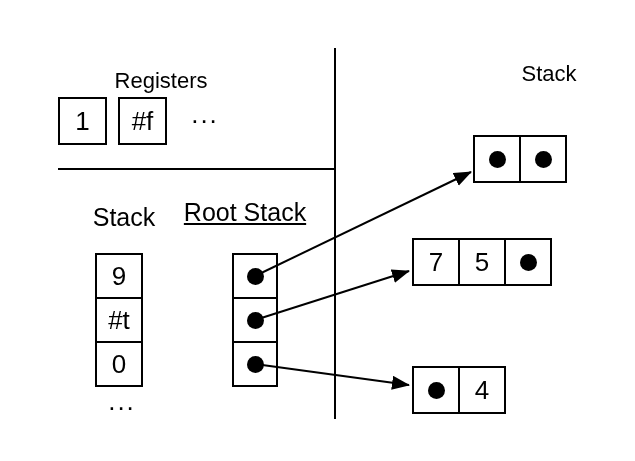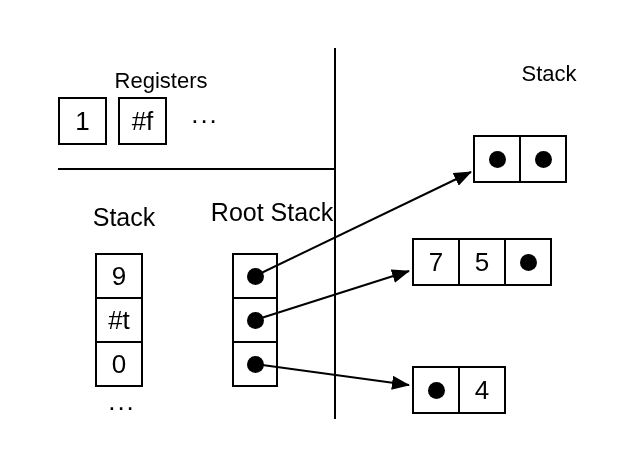--- a/index.html
+++ b/index.html
@@ -95,21 +95,21 @@
     </div>
     <div class="cell stack-cell">
       <span>#t</span>
     </div>
     <div class="cell stack-cell">
       <span>0</span>
     </div>
   </div>
   <div class="ellipsis" style="left:122px; top:388px;">...</div>
 
-  <div class="title title-lg" style="left:272px; top:199px;">Root Stack</div>
+  <div class="title title-lg" style="left:245px; top:199px;text-decoration:underline;">Root Stack</div>
   <div class="vcol" style="left:232px; top:253px;">
     <div class="cell root-cell">
       <span class="dot"></span>
     </div>
     <div class="cell root-cell">
       <span class="dot"></span>
     </div>
     <div class="cell root-cell">
       <span class="dot"></span>
     </div>

